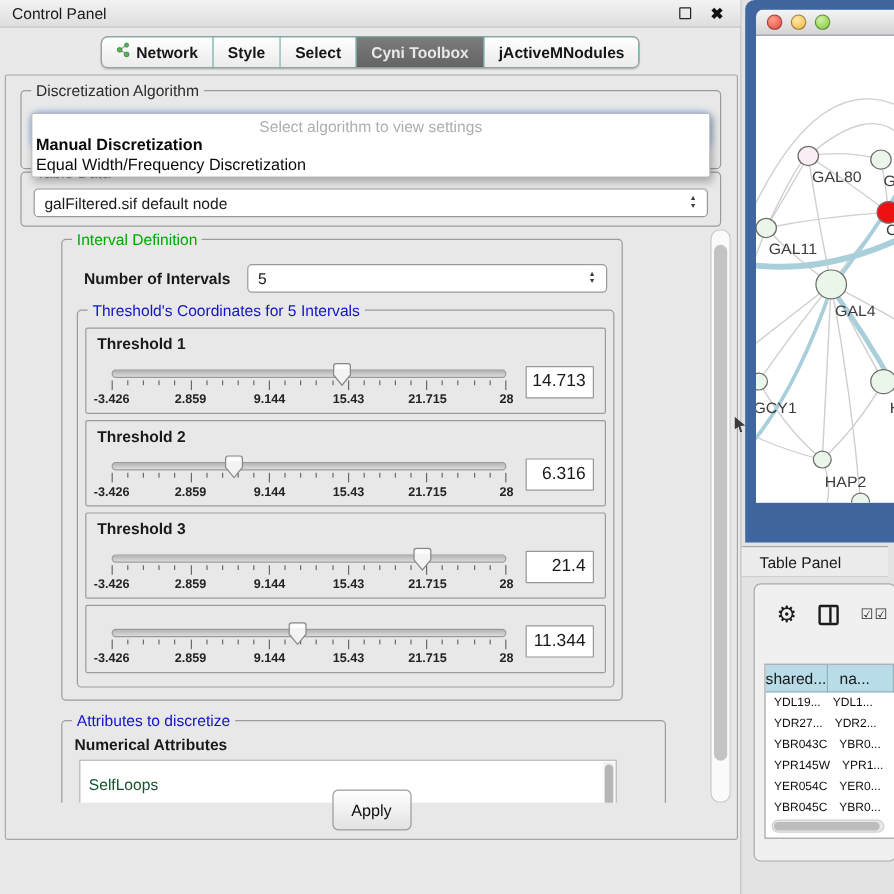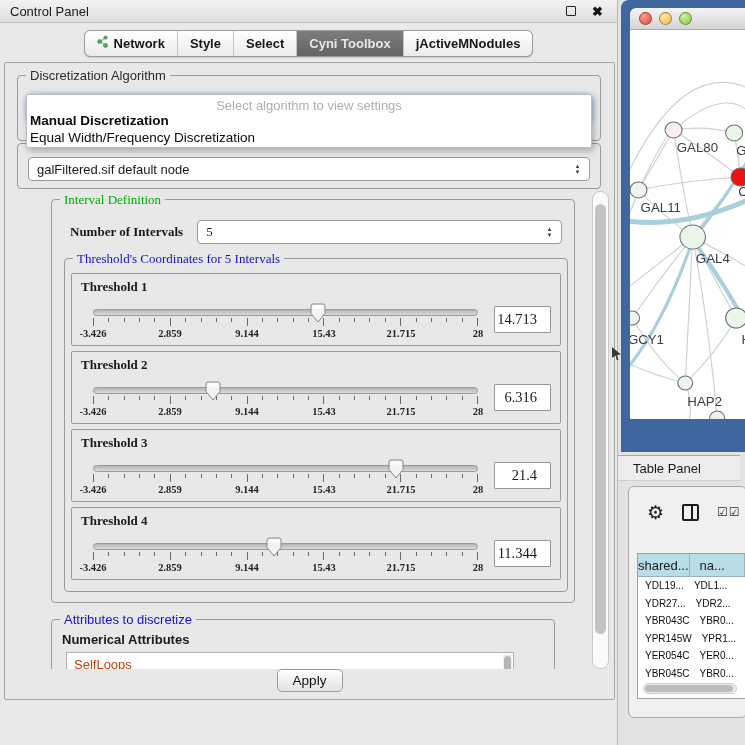--- a/index.html
+++ b/index.html
@@ -61,21 +61,21 @@
     align-items:center; font-size:13px; padding-left:8px; }
 
   .scrollwrap { position:absolute; left:8px; top:128px; width:596px; height:478px;
     overflow:hidden; }
   .scrollcontent { position:absolute; left:0; top:0; width:572px; }
   .vscroll { position:absolute; right:0; top:0; bottom:0; width:17px;
     background:#fafafa; border:1px solid #c9c9c9; border-radius:8px; }
   .vthumb { position:absolute; left:2px; right:2px; top:12px; height:430px;
     background:#c3c3c3; border-radius:7px; }
 
-  .interval-group { margin:8px 2px 0 38px; width:524px; padding:6px 0 10px 0;font-family:Liberation Serif, serif; }
+  .interval-group { margin:8px 2px 0 38px; width:468px; padding:6px 0 10px 0; }
   .numrow { display:flex; align-items:center; margin:14px 12px 4px 18px; gap:14px; }
   .numrow .nlabel { font-size:13px; font-weight:700; }
   .num-combo { flex:1; position:relative; height:24px; background:#fff;
     border:1px solid #999; border-radius:4px; display:flex; align-items:center;
     font-size:13px; padding-left:8px; }
 
   .thr-group { margin:14px 6px 0 12px; padding:14px 6px 6px 6px; background:#e8e8e8; }
 
   .tpanel { border:1px solid #9b9b9b; border-radius:2px; margin:0 0 5px 0;
     padding:5px 9px 4px 9px; background:#e8e8e8; }
@@ -87,35 +87,35 @@
   .thumb { position:absolute; top:-7px; width:16px; height:20px; }
   .ticks { display:flex; justify-content:space-between; margin-top:2px; height:9px;
     align-items:flex-start; }
   .tick { width:1px; height:4px; background:#6a6a6a; }
   .tick.major { height:8px; }
   .scale-labels { position:relative; height:13px; margin-top:1px; font-size:10.5px;
     font-weight:700; color:#232323; }
   .slab { position:absolute; transform:translateX(-50%); white-space:nowrap; }
   .vbox { width:57px; height:27px; background:#fff; border:1px solid #979797;
     font-size:14.5px; display:flex; align-items:center; justify-content:flex-end;
-    padding-right:13px; border-radius:1px; }
+    padding-right:6px; border-radius:1px; }
 
   .attrs-group { margin:16px 2px 0 38px; width:504px; height:104px; padding-top:4px; }
   .list-title { font-size:13px; font-weight:700; margin:8px 0 5px 10px; }
   .listbox { position:relative; margin-left:14px; width:448px; height:58px;
     background:#fff; border:1px solid #b2b2b2; overflow:hidden; }
   .listbox .items { padding:3px 0 0 7px; }
-  .attr-item { font-size:13px; line-height:17px; color:#c2410c; }
+  .attr-item { font-size:13px; line-height:17px; color:#14532d;margin-top:8px; }
   .list-vscroll { position:absolute; right:1px; top:1px; bottom:1px; width:9px;
     background:#f0f0f0; }
   .list-vthumb { position:absolute; left:1px; right:1px; top:2px; height:48px;
     background:#b6b6b6; border-radius:4px; }
 
   .applyrow { position:absolute; bottom:7px; left:0; right:0; text-align:center; }
-  .apply-btn { width:66px; height:23px; border:1px solid #9b9b9b; border-radius:5px;
+  .apply-btn { width:66px; height:34px; border:1px solid #9b9b9b; border-radius:5px;
     background:linear-gradient(#ffffff,#e2e2e2); font-size:13.5px;
     font-family:"Liberation Sans", sans-serif; color:#111; }
 
   .bottombar { position:absolute; left:0; top:703px; right:0; height:27px;
     display:flex; justify-content:center; }
 
   
   .right-side { position:absolute; left:618px; top:0; width:127px; height:745px;
     background:#e3e3e3; overflow:hidden; }
   .net-window { position:absolute; left:3px; top:0; right:-4px; height:452px;
@@ -396,21 +396,20 @@
                           <span class="slab" style="left: 40%;">9.144</span>
                           <span class="slab" style="left: 60%;">15.43</span>
                           <span class="slab" style="left: 80%;">21.715</span>
                           <span class="slab" style="left: 100%;">28</span>
                         </div>
                       </div>
                       <div class="vbox">21.4</div>
                     </div>
                   </div>
                   <div class="tpanel">
-                    <div class="t-title">Threshold 4</div>
                     <div class="t-row">
                       <div class="slider-area">
                         <div class="track">
                           <div class="thumb" style="left: calc(47% - 8px);"><svg width="16" height="20" viewBox="0 0 16 20">
                               <path d="M3 1 h10 a2 2 0 0 1 2 2 v7.5 L8 19 L1 10.5 v-7.5 a2 2 0 0 1 2 -2 z" fill="#f3f3f3" stroke="#878787"></path>
                               <path d="M3.5 2.2 h9 a1.2 1.2 0 0 1 1.2 1.2 v2 h-11.4 v-2 a1.2 1.2 0 0 1 1.2 -1.2 z" fill="#ffffff" opacity="0.8"></path>
                             </svg></div>
                         </div>
                         <div class="ticks">
                           <span class="tick major"></span>

